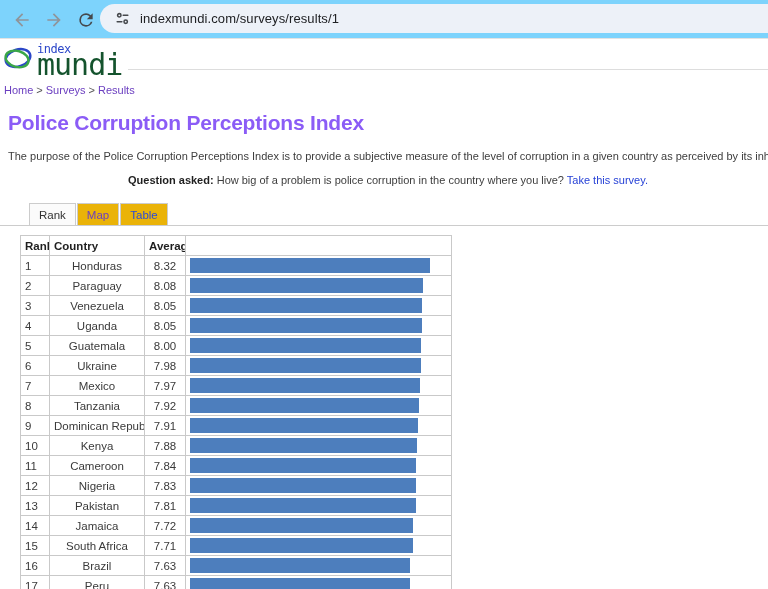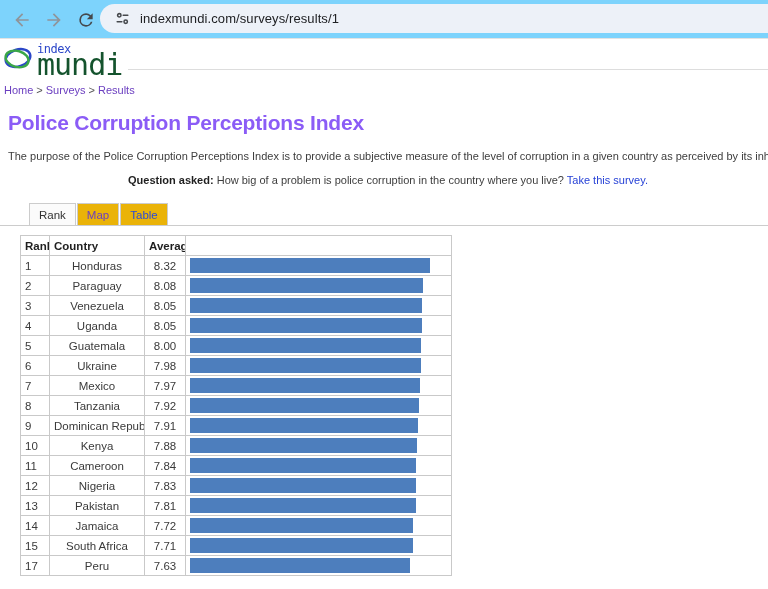--- a/index.html
+++ b/index.html
@@ -249,20 +249,28 @@
       </tr>
       <tr>
         <td class="c-rank">15</td>
         <td class="c-country">South Africa</td>
         <td class="c-avg">7.71</td>
         <td class="c-bar">
           <div class="bar" style="width: 86.6%; background: rgb(77, 126, 189);"></div>
         </td>
       </tr>
       <tr>
+        <td class="c-rank">16</td>
+        <td class="c-country">Brazil</td>
+        <td class="c-avg">7.63</td>
+        <td class="c-bar">
+          <div class="bar" style="width: 85.7%; background: rgb(77, 126, 189);"></div>
+        </td>
+      </tr>
+      <tr>
         <td class="c-rank">17</td>
         <td class="c-country">Peru</td>
         <td class="c-avg">7.63</td>
         <td class="c-bar">
           <div class="bar" style="width: 85.7%; background: rgb(77, 126, 189);"></div>
         </td>
       </tr>
     </tbody>
 </table>
 

